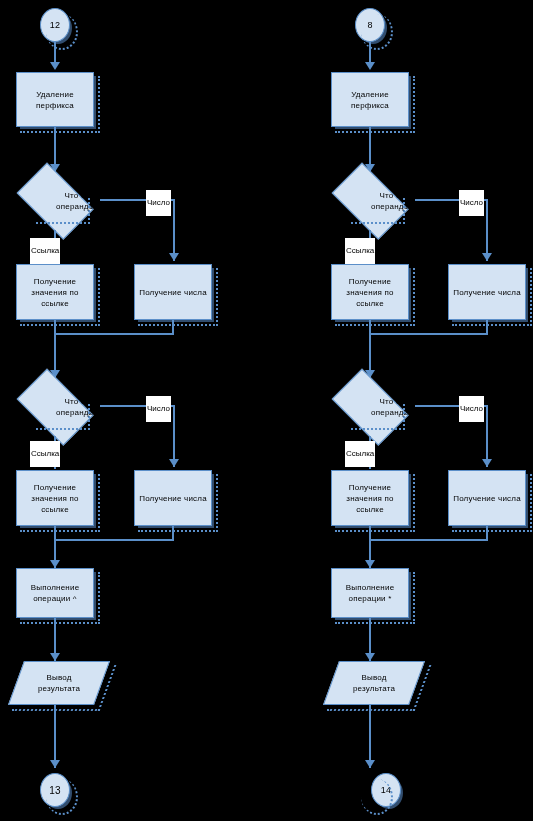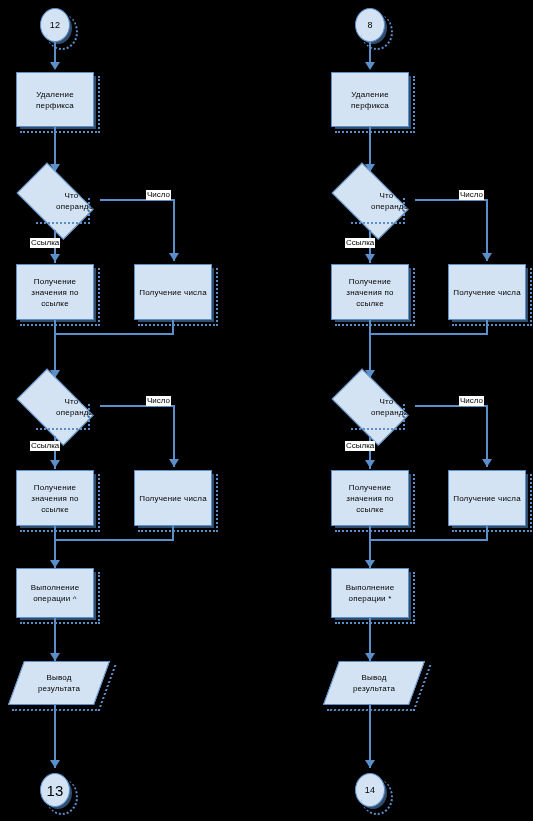--- a/index.html
+++ b/index.html
@@ -114,21 +114,21 @@
     border-top: 8px solid #5b8fc9;
   }
 
   
   .elabel {
     position: absolute;
     background: #ffffff;
     color: #000000;
     font-size: 8px;
     line-height: 10px;
-    padding: 0 1px;
+    padding: 8px 1px;
     white-space: nowrap;
   }
 </style>
 </head>
 <body>
 
 <div id="canvas">
 
   <div class="shape circle proc" style="left:40px; top:8px; width:30px; height:34px; font-size:9px;">
     <span class="txt">12</span>
@@ -225,21 +225,21 @@
   <div class="shape io" style="left:16px; top:661px; width:86px; height:44px;">
     <span class="io-bg"></span>
     <span class="txt">Вывод
 результата</span>
   </div>
   <div class="shadow" style="left:20px; top:665px; width:86px; height:44px; transform:skewX(-20deg);"></div>
 
   <div class="vline" style="left:54px; top:705px; height:63px;"></div>
   <div class="arrow" style="left:50px; top:760px;"></div>
 
-  <div class="shape circle proc" style="left:40px; top:773px; width:30px; height:34px; font-size:15px;">
+  <div class="shape circle proc" style="left:40px; top:773px; width:30px; height:34px; font-size:10px;">
     <span class="txt">13</span>
   </div>
   <div class="shadow" style="left:46px; top:779px; width:30px; height:34px; border-radius:50%;"></div>
 
   <div class="shape circle proc" style="left:355px; top:8px; width:30px; height:34px; font-size:9px;">
     <span class="txt">8</span>
   </div>
   <div class="shadow" style="left:361px; top:14px; width:30px; height:34px; border-radius:50%;"></div>
 
   <div class="vline" style="left:369px; top:42px; height:26px;"></div>
@@ -332,18 +332,18 @@
   <div class="shape io" style="left:331px; top:661px; width:86px; height:44px;">
     <span class="io-bg"></span>
     <span class="txt">Вывод
 результата</span>
   </div>
   <div class="shadow" style="left:335px; top:665px; width:86px; height:44px; transform:skewX(-20deg);"></div>
 
   <div class="vline" style="left:369px; top:705px; height:63px;"></div>
   <div class="arrow" style="left:365px; top:760px;"></div>
 
-  <div class="shape circle proc" style="left:355px; top:773px; width:30px; height:34px; font-size:9px;">
+  <div class="shape circle proc" style="left:371px; top:773px; width:30px; height:34px; font-size:9px;">
     <span class="txt">14</span>
   </div>
   <div class="shadow" style="left:361px; top:779px; width:30px; height:34px; border-radius:50%;"></div>
 
 </div>
 
 </body></html>

